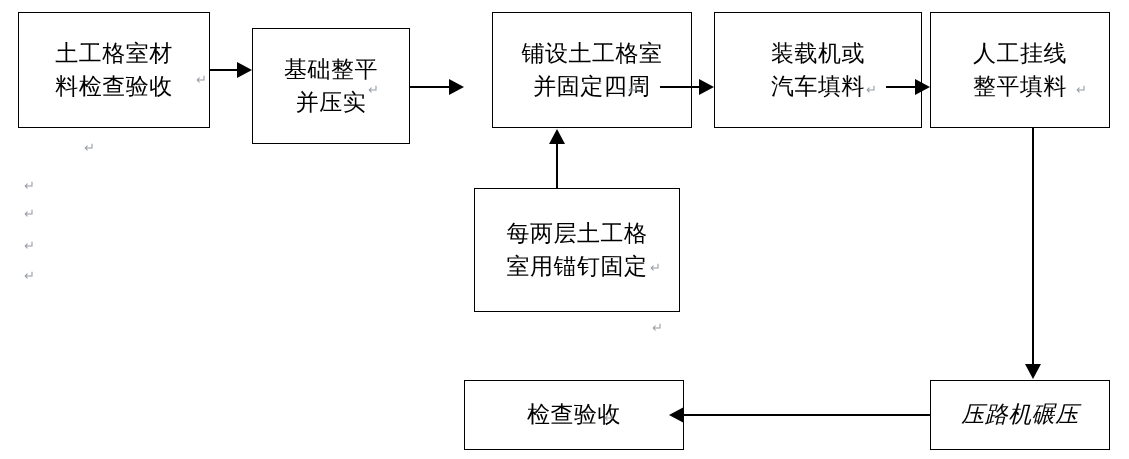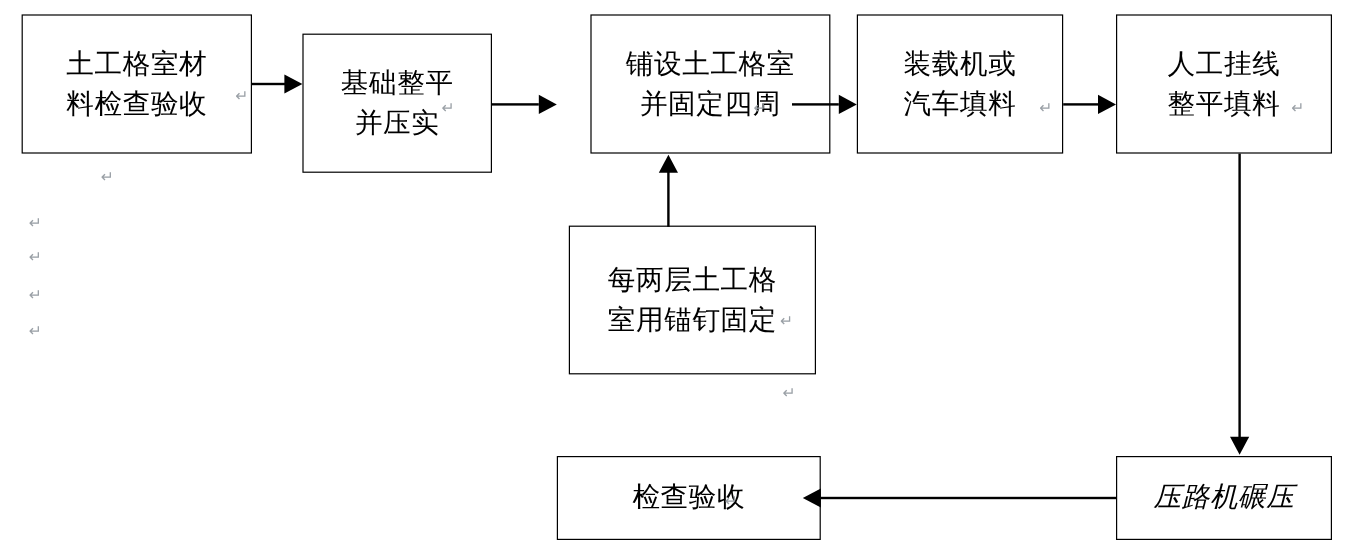--- a/index.html
+++ b/index.html
@@ -86,21 +86,21 @@
   <div class="node" style="left:252px; top:28px; width:158px; height:116px;">
     <span class="label">基础整平
 并压实</span>
   </div>
 
   <div class="node" style="left:492px; top:12px; width:200px; height:116px;">
     <span class="label">铺设土工格室
 并固定四周</span>
   </div>
 
-  <div class="node" style="left:714px; top:12px; width:172px; height:116px;">
+  <div class="node" style="left:714px; top:12px; width:208px; height:116px;">
     <span class="label">装载机或
 汽车填料</span>
   </div>
 
   <div class="node" style="left:930px; top:12px; width:180px; height:116px;">
     <span class="label">人工挂线
 整平填料</span>
   </div>
 
   <div class="node" style="left:474px; top:188px; width:206px; height:124px;">

